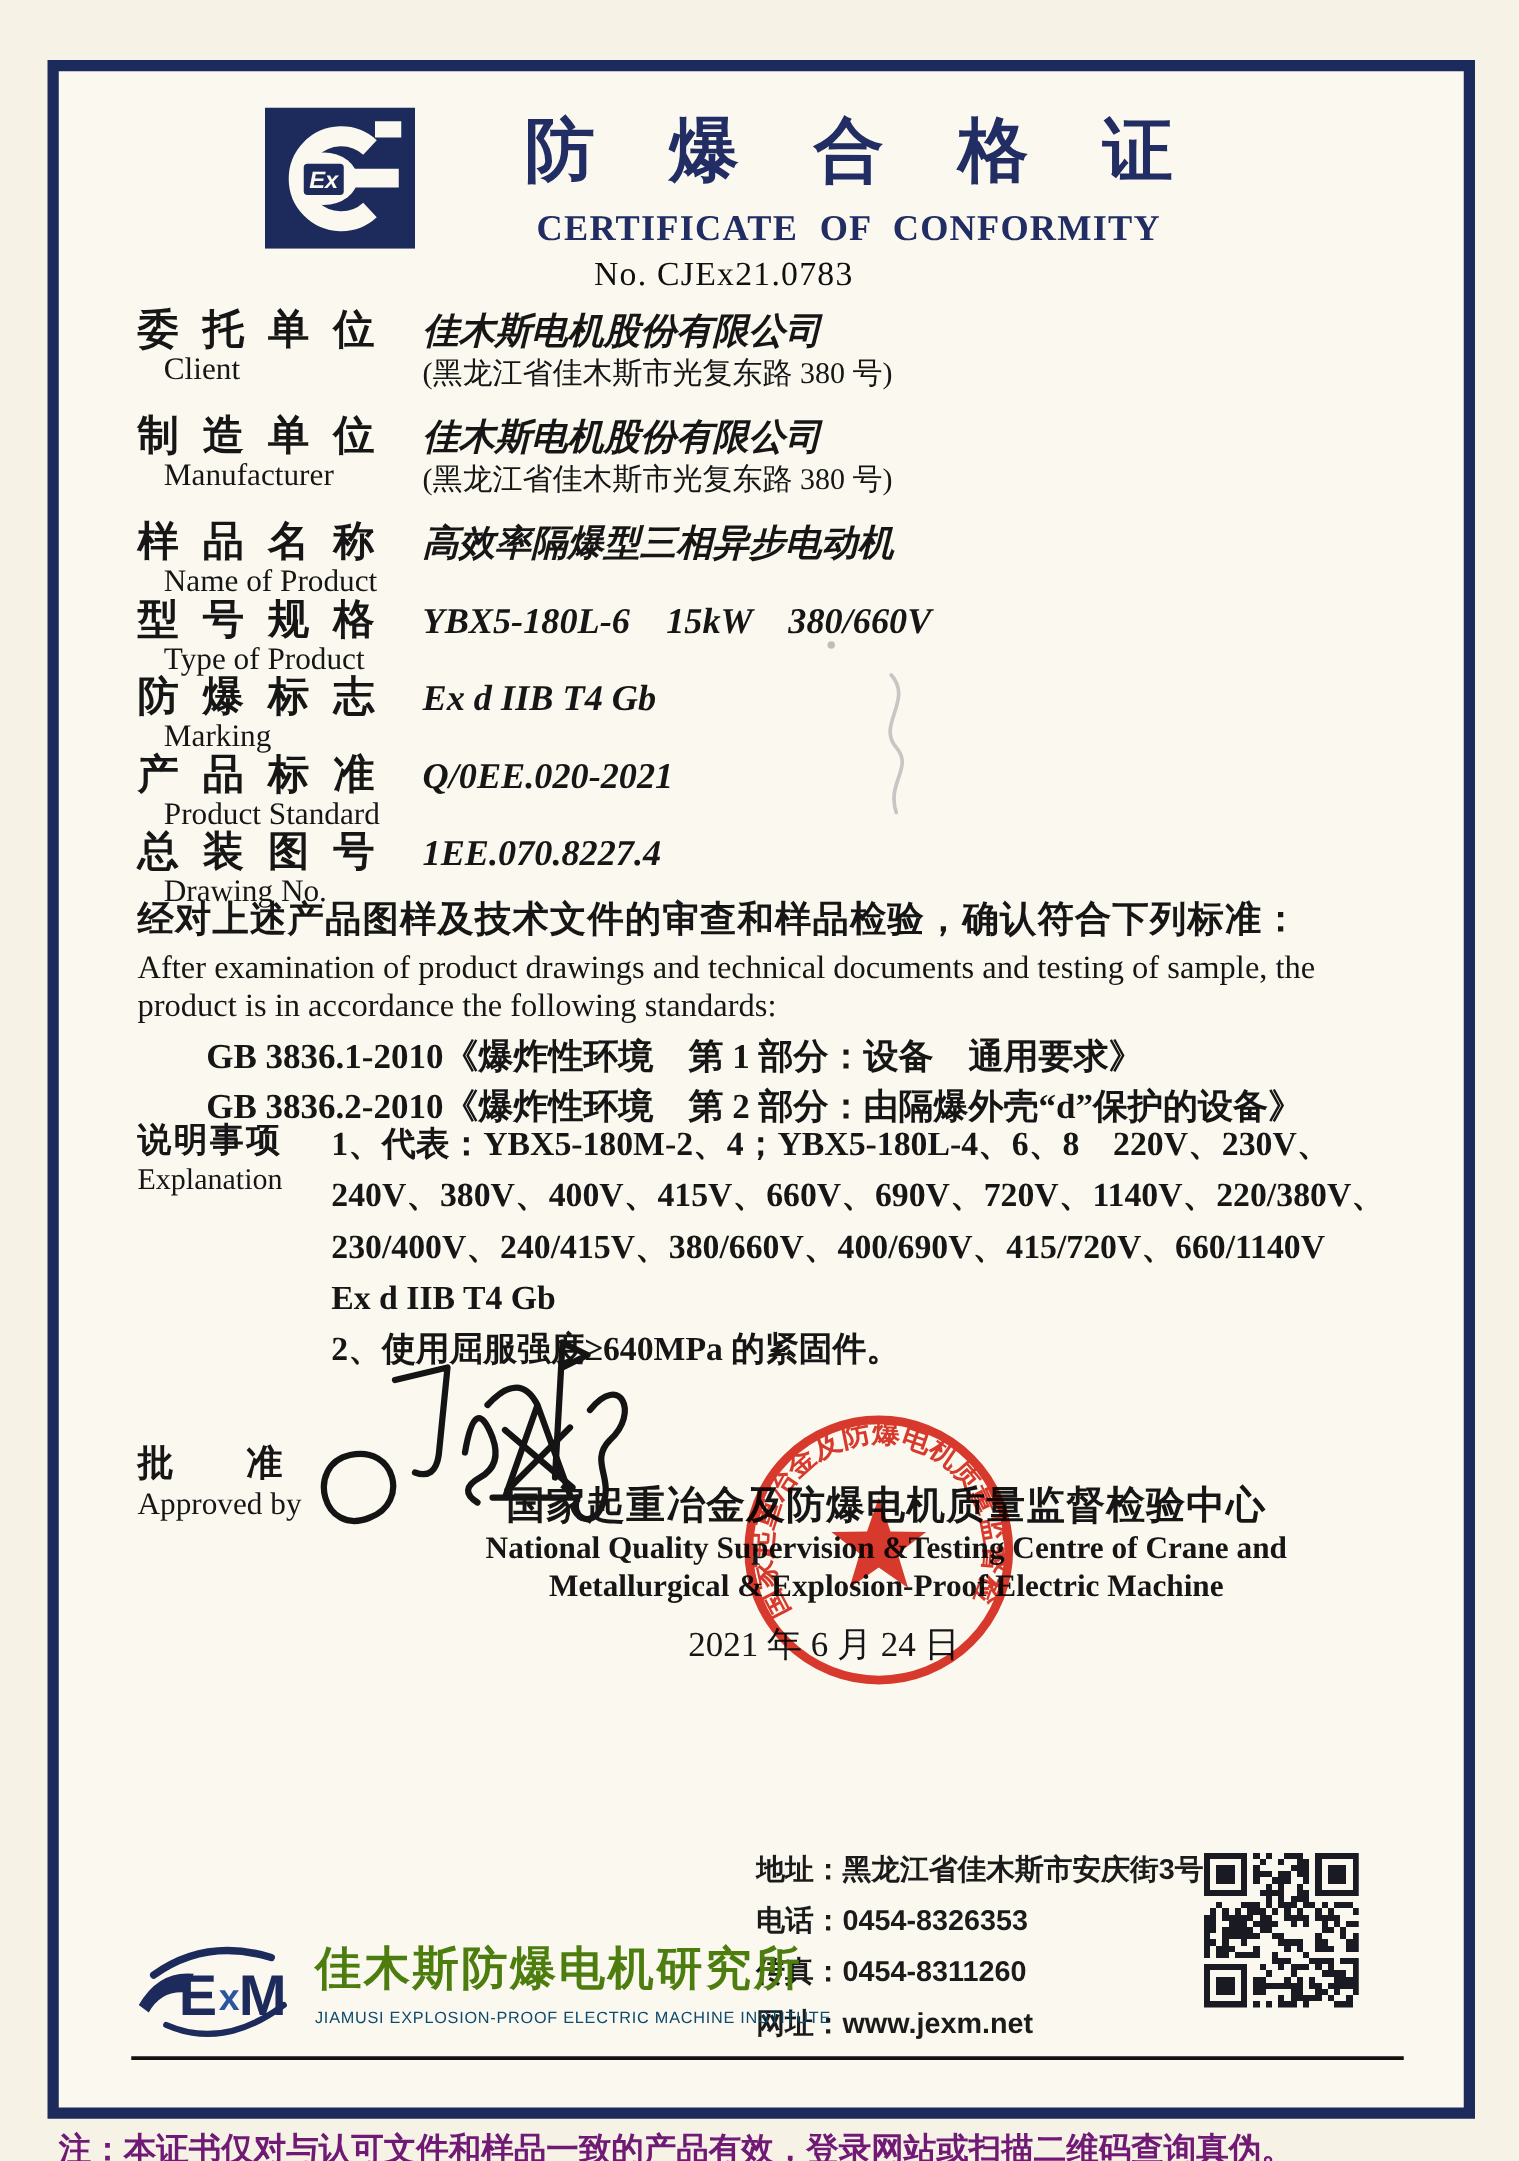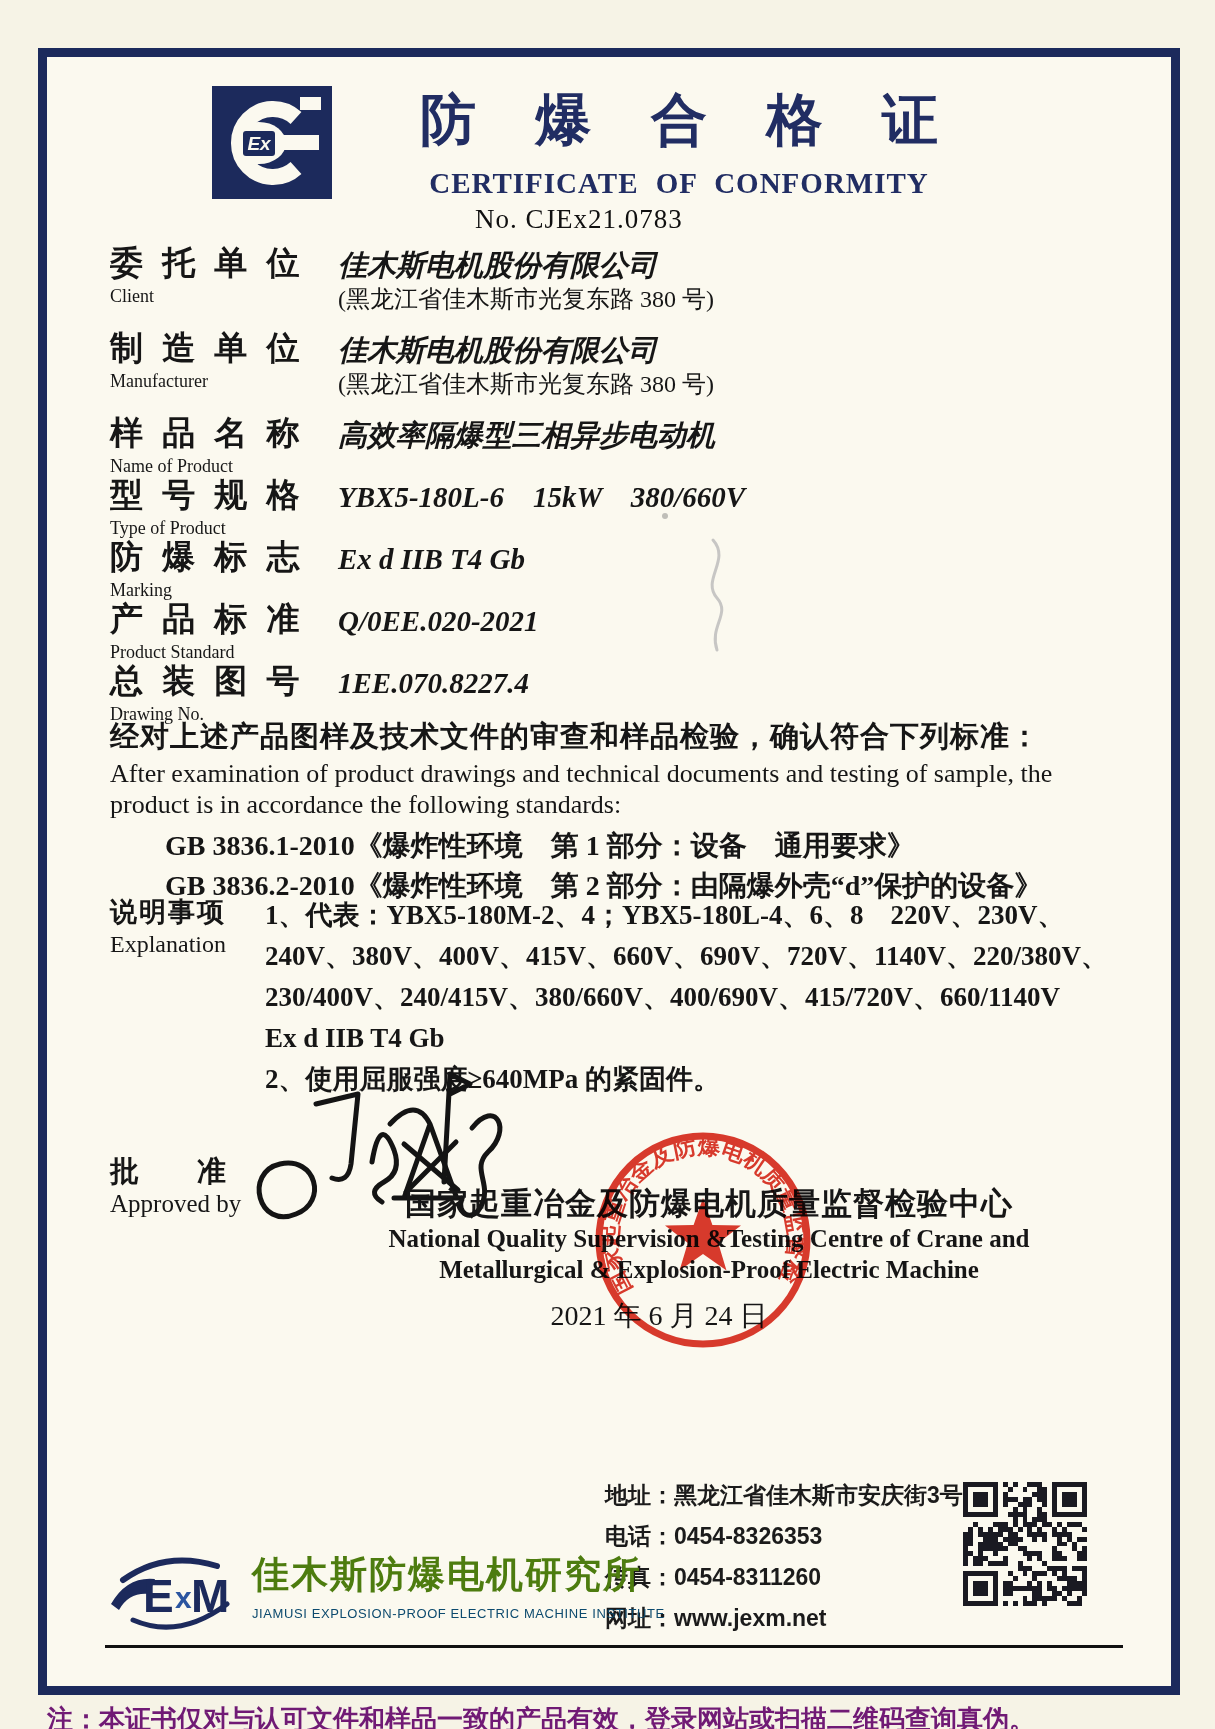--- a/index.html
+++ b/index.html
@@ -14,21 +14,21 @@
   .title{font-family:"Liberation Sans",sans-serif;font-weight:900;font-size:56px;letter-spacing:22px;color:#212d63;text-indent:22px;}
   .subtitle{margin-top:8px;font-weight:700;font-size:29px;letter-spacing:1px;word-spacing:9px;color:#212d63;}
   .certno{position:absolute;left:0;right:60px;top:147px;text-align:center;font-size:27px;letter-spacing:1px;color:#101010;}
 
   
   .fields{position:absolute;left:63px;right:30px;top:188px;}
   .frow{display:flex;align-items:flex-start;}
   .frow.tall{height:85px;} .frow.short{height:62px;}
   .flabels{width:228px;flex:none;}
   .f-zh{font-family:"Liberation Sans",sans-serif;font-weight:700;font-size:33px;letter-spacing:5px;line-height:36px;}
-  .f-en{font-size:18px;line-height:30px;}
+  .f-en{font-size:25px;line-height:30px;margin-left:21px;}
   .fvals{flex:1;padding-top:2px;}
   .f-v{font-weight:700;font-size:29px;line-height:36px;white-space:pre-wrap;font-style:italic;}
   .f-v2{font-size:24px;line-height:33px;white-space:pre-wrap;}
   .f-v2:empty{display:none;}
 
   
   .statement{position:absolute;left:63px;right:55px;top:660px;}
   .st-zh{font-family:"Liberation Sans",sans-serif;font-weight:700;font-size:29px;letter-spacing:1px;line-height:38px;}
   .st-en{font-size:26px;line-height:31px;margin-top:3px;}
   .st-std{font-weight:600;font-size:28px;line-height:40px;padding-left:55px;margin-top:6px;white-space:pre-wrap;}

